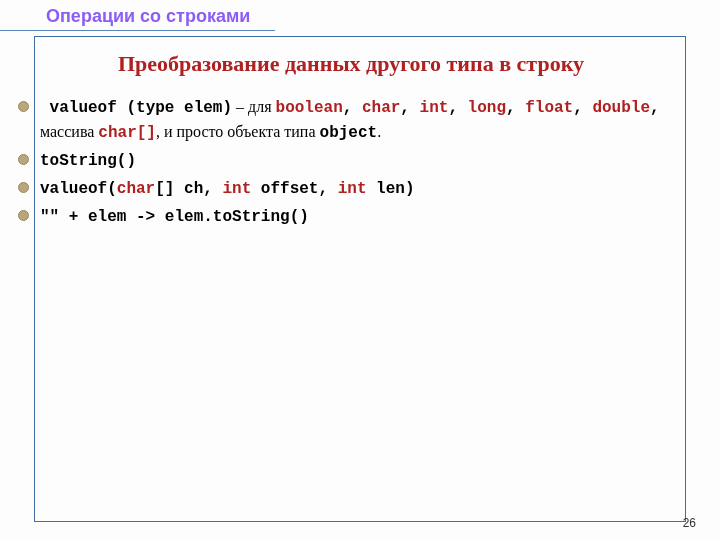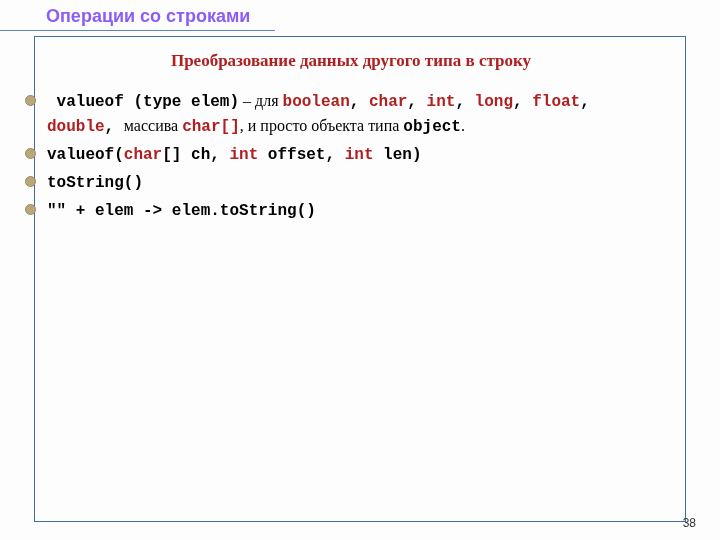--- a/index.html
+++ b/index.html
@@ -33,27 +33,27 @@
     top: 36px;
     width: 652px;
     height: 486px;
     border: 1px solid #426fa3;
     box-sizing: border-box;
     padding: 10px 18px 10px 0;
   }
   .subtitle {
     color: #b02020;
     font-weight: bold;
-    font-size: 17px;
+    font-size: 22px;
     text-align: center;
     margin: 4px 0 18px 0;
   }
   ul.items {
     list-style: none;
-    margin: 12px;
+    margin: 5px;
     padding: 0;
   }
   ul.items > li {
     position: relative;
     margin-left: -22px;
     padding-left: 22px;
     font-size: 16px;
     line-height: 1.5;
     margin-bottom: 3px;
   }
@@ -90,24 +90,24 @@
 <div class="title-underline"></div>
 
 <div class="frame">
   <div class="subtitle">Преобразование данных другого типа в строку</div>
 
   <ul class="items">
     <li>
       <span class="mono black">&nbsp;</span><span class="mono black">valueof (type elem)</span><span class="black"> – для </span><span class="mono kw-red">boolean</span><span class="mono black">, </span><span class="mono kw-red">char</span><span class="mono black">, </span><span class="mono kw-red">int</span><span class="mono black">, </span><span class="mono kw-red">long</span><span class="mono black">, </span><span class="mono kw-red">float</span><span class="mono black">, </span><span class="mono kw-red">double</span><span class="mono black">, </span><span class="black"> массива </span><span class="mono kw-red">char[]</span><span class="black">, и просто объекта типа </span><span class="mono black">object</span><span class="black">.</span>
     </li>
     <li>
-      <span class="mono black">valueof(</span><span class="mono kw-red">char</span><span class="mono black">[] ch, </span><span class="mono kw-red">int</span><span class="mono black"> offset, </span><span class="mono kw-red">int</span><span class="mono black"> len)</span>
+      <span class="mono black">toString()</span>
     </li>
     <li>
-      <span class="mono black">toString()</span>
+      <span class="mono black">valueof(</span><span class="mono kw-red">char</span><span class="mono black">[] ch, </span><span class="mono kw-red">int</span><span class="mono black"> offset, </span><span class="mono kw-red">int</span><span class="mono black"> len)</span>
     </li>
     <li>
       <span class="mono black">"" + elem -&gt; elem.toString()</span>
     </li>
   </ul>
 </div>
 
-<div class="page-num">38</div>
+<div class="page-num">26</div>
 
 </body></html>

